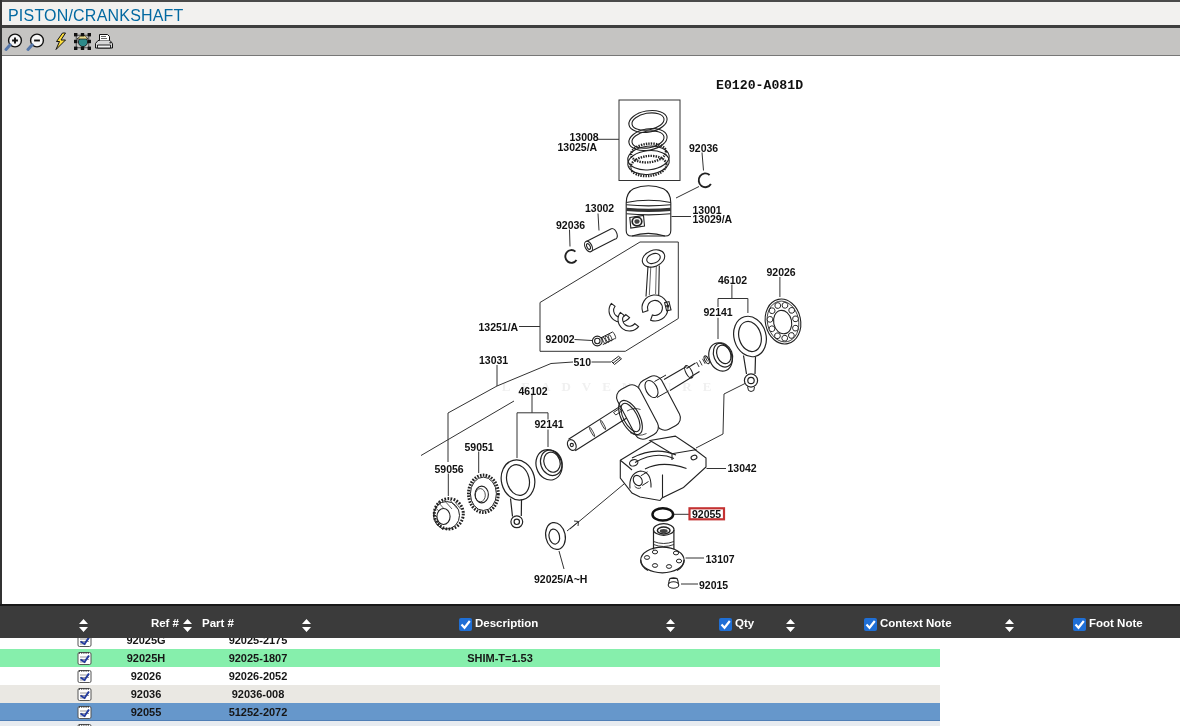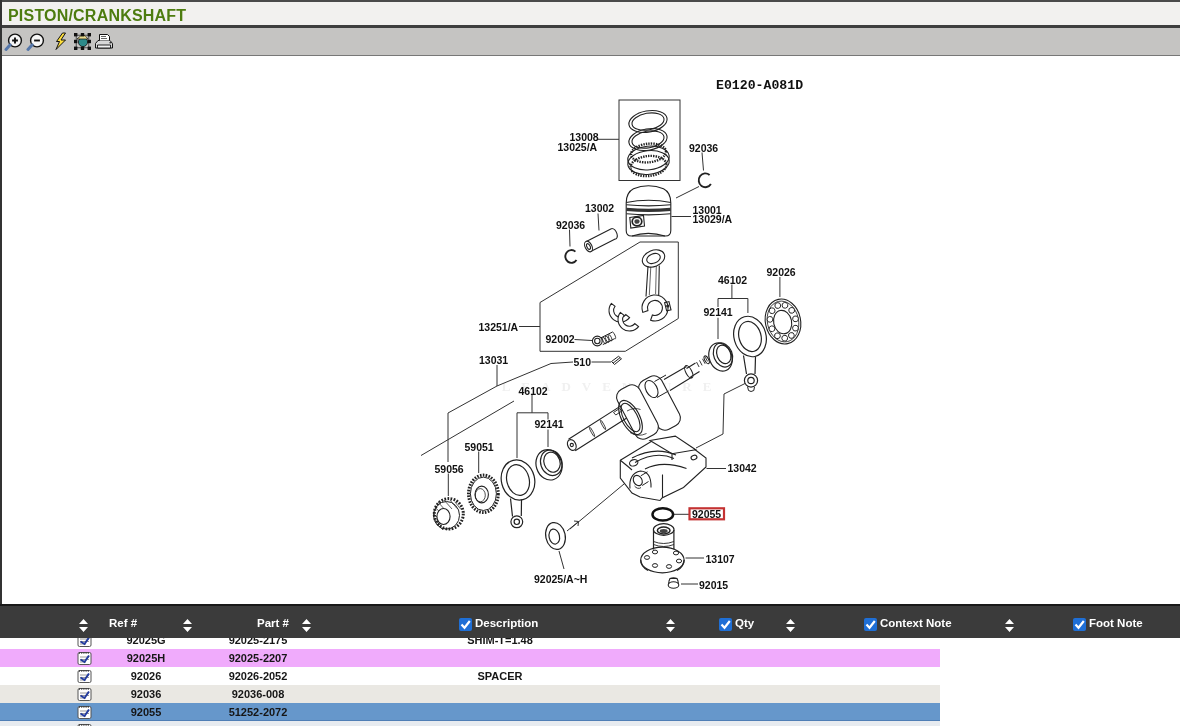--- a/index.html
+++ b/index.html
@@ -1,18 +1,18 @@
 <!DOCTYPE html>
 <html><head>
 <meta charset="utf-8">
 <style>
 html,body{margin:0;padding:0;}
 body{width:1180px;height:726px;overflow:hidden;background:#fff;font-family:"Liberation Sans",sans-serif;position:relative;}
 .titlebar{position:absolute;left:0;top:0;width:1180px;height:26px;background:#f2f1ef;border-top:2px solid #4a4a4a;box-sizing:border-box;}
-.title{position:absolute;left:8px;top:5px;font-size:16px;font-weight:bold;color:#4d7c0f;letter-spacing:0.2px;}
+.title{position:absolute;left:8px;top:5px;font-size:16px;font-weight:normal;color:#0369a1;letter-spacing:0.2px;}
 .tdiv{position:absolute;left:0;top:25px;width:1180px;height:3px;background:#3e3e3e;}
 .toolbar{position:absolute;left:0;top:28px;width:1180px;height:28px;background:#c5c4c2;border-bottom:1px solid #777;box-sizing:border-box;}
 .leftb{position:absolute;left:0;top:0;width:2px;height:605px;background:#333;}
 .thead{position:absolute;left:0;top:604px;width:1180px;height:34px;background:#3b3b3b;border-top:2px solid #191919;box-sizing:border-box;}
 .hc{position:absolute;color:#fff;font-weight:bold;font-size:11.5px;top:11px;}
 .cb{position:absolute;width:13px;height:13px;background:#1f6fd6;border-radius:2px;top:12px;}
 .rows{position:absolute;left:0;top:638px;width:1180px;height:88px;overflow:hidden;}
 .row{position:absolute;left:0;width:940px;height:18px;font-size:11px;font-weight:bold;color:#161616;}
 .row div{position:absolute;top:0;line-height:18px;text-align:center;}
 .c1{left:96px;width:100px;}
@@ -64,25 +64,25 @@
       <path d="M7 3.5h5M7 5.5h6" stroke="#555" stroke-width="0.9"></path>
       <path d="M3.5 12h13v3h-13z" fill="#f2f2f2" stroke="#111" stroke-width="0.9"></path>
       <rect x="15.5" y="9" width="2" height="1.4" fill="#333"></rect>
     </svg>
 </div>
 <div class="leftb"></div>
 <div class="thead" id="thead">
 <svg class="sa" style="position:absolute;left:79px;top:13px" width="9" height="13" viewBox="0 0 9 13">
       <path fill="#fff" d="M4.5 0L9 5H0zM0 8h9L4.5 13z"></path>
     </svg>
-<div class="hc" style="left:109px;width:80px;text-align:left">Ref #</div>
+<div class="hc" style="left:99px;width:80px;text-align:right">Ref #</div>
 <svg class="sa" style="position:absolute;left:183px;top:13px" width="9" height="13" viewBox="0 0 9 13">
       <path fill="#fff" d="M4.5 0L9 5H0zM0 8h9L4.5 13z"></path>
     </svg>
-<div class="hc" style="left:209px;width:80px;text-align:right">Part #</div>
+<div class="hc" style="left:202px;width:80px;text-align:left">Part #</div>
 <svg class="sa" style="position:absolute;left:302px;top:13px" width="9" height="13" viewBox="0 0 9 13">
       <path fill="#fff" d="M4.5 0L9 5H0zM0 8h9L4.5 13z"></path>
     </svg>
 <div class="cb" style="left:459px">
       <svg width="13" height="13" viewBox="0 0 13 13">
         <path fill="none" stroke="#fff" stroke-width="2.2" d="M2.5 6.5l3 3.2L10.8 3"></path>
       </svg>
     </div>
 <div class="hc" style="left:475px">Description</div>
 <svg class="sa" style="position:absolute;left:666px;top:13px" width="9" height="13" viewBox="0 0 9 13">
@@ -118,48 +118,47 @@
       <span class="icon">
         <svg width="15" height="14" viewBox="0 0 15 14">
           <rect x="1" y="1.5" width="13" height="12" rx="1.5" fill="#fff" stroke="#555" stroke-width="1"></rect>
           <path d="M2 2h11" stroke="#333" stroke-width="1.6" stroke-dasharray="1,1.2" fill="none"></path>
           <path d="M3 6h9M3 8.5h9M3 11h6" stroke="#999" stroke-width="1" fill="none"></path>
           <path d="M3.5 8.5l4 2.5L12 4.5" stroke="#223a9e" stroke-width="2" fill="none"></path>
         </svg>
       </span>
       <div class="c1">92025G</div>
       <div class="c2">92025-2175</div>
-      <div class="c3">SHIM-T=1.48</div>
       <div class="c4">AR</div>
     </div>
-<div class="row" style="top:11px;background:#f0abfc">
+<div class="row" style="top:11px;background:#86efac">
       <span class="icon">
         <svg width="15" height="14" viewBox="0 0 15 14">
           <rect x="1" y="1.5" width="13" height="12" rx="1.5" fill="#fff" stroke="#555" stroke-width="1"></rect>
           <path d="M2 2h11" stroke="#333" stroke-width="1.6" stroke-dasharray="1,1.2" fill="none"></path>
           <path d="M3 6h9M3 8.5h9M3 11h6" stroke="#999" stroke-width="1" fill="none"></path>
           <path d="M3.5 8.5l4 2.5L12 4.5" stroke="#223a9e" stroke-width="2" fill="none"></path>
         </svg>
       </span>
       <div class="c1">92025H</div>
-      <div class="c2">92025-2207</div>
+      <div class="c2">92025-1807</div>
+      <div class="c3">SHIM-T=1.53</div>
       <div class="c4">AR</div>
     </div>
 <div class="row" style="top:29px;background:#fff">
       <span class="icon">
         <svg width="15" height="14" viewBox="0 0 15 14">
           <rect x="1" y="1.5" width="13" height="12" rx="1.5" fill="#fff" stroke="#555" stroke-width="1"></rect>
           <path d="M2 2h11" stroke="#333" stroke-width="1.6" stroke-dasharray="1,1.2" fill="none"></path>
           <path d="M3 6h9M3 8.5h9M3 11h6" stroke="#999" stroke-width="1" fill="none"></path>
           <path d="M3.5 8.5l4 2.5L12 4.5" stroke="#223a9e" stroke-width="2" fill="none"></path>
         </svg>
       </span>
       <div class="c1">92026</div>
       <div class="c2">92026-2052</div>
-      <div class="c3">SPACER</div>
       <div class="c4">1</div>
     </div>
 <div class="row" style="top:47px;background:#eae8e3">
       <span class="icon">
         <svg width="15" height="14" viewBox="0 0 15 14">
           <rect x="1" y="1.5" width="13" height="12" rx="1.5" fill="#fff" stroke="#555" stroke-width="1"></rect>
           <path d="M2 2h11" stroke="#333" stroke-width="1.6" stroke-dasharray="1,1.2" fill="none"></path>
           <path d="M3 6h9M3 8.5h9M3 11h6" stroke="#999" stroke-width="1" fill="none"></path>
           <path d="M3.5 8.5l4 2.5L12 4.5" stroke="#223a9e" stroke-width="2" fill="none"></path>
         </svg>

